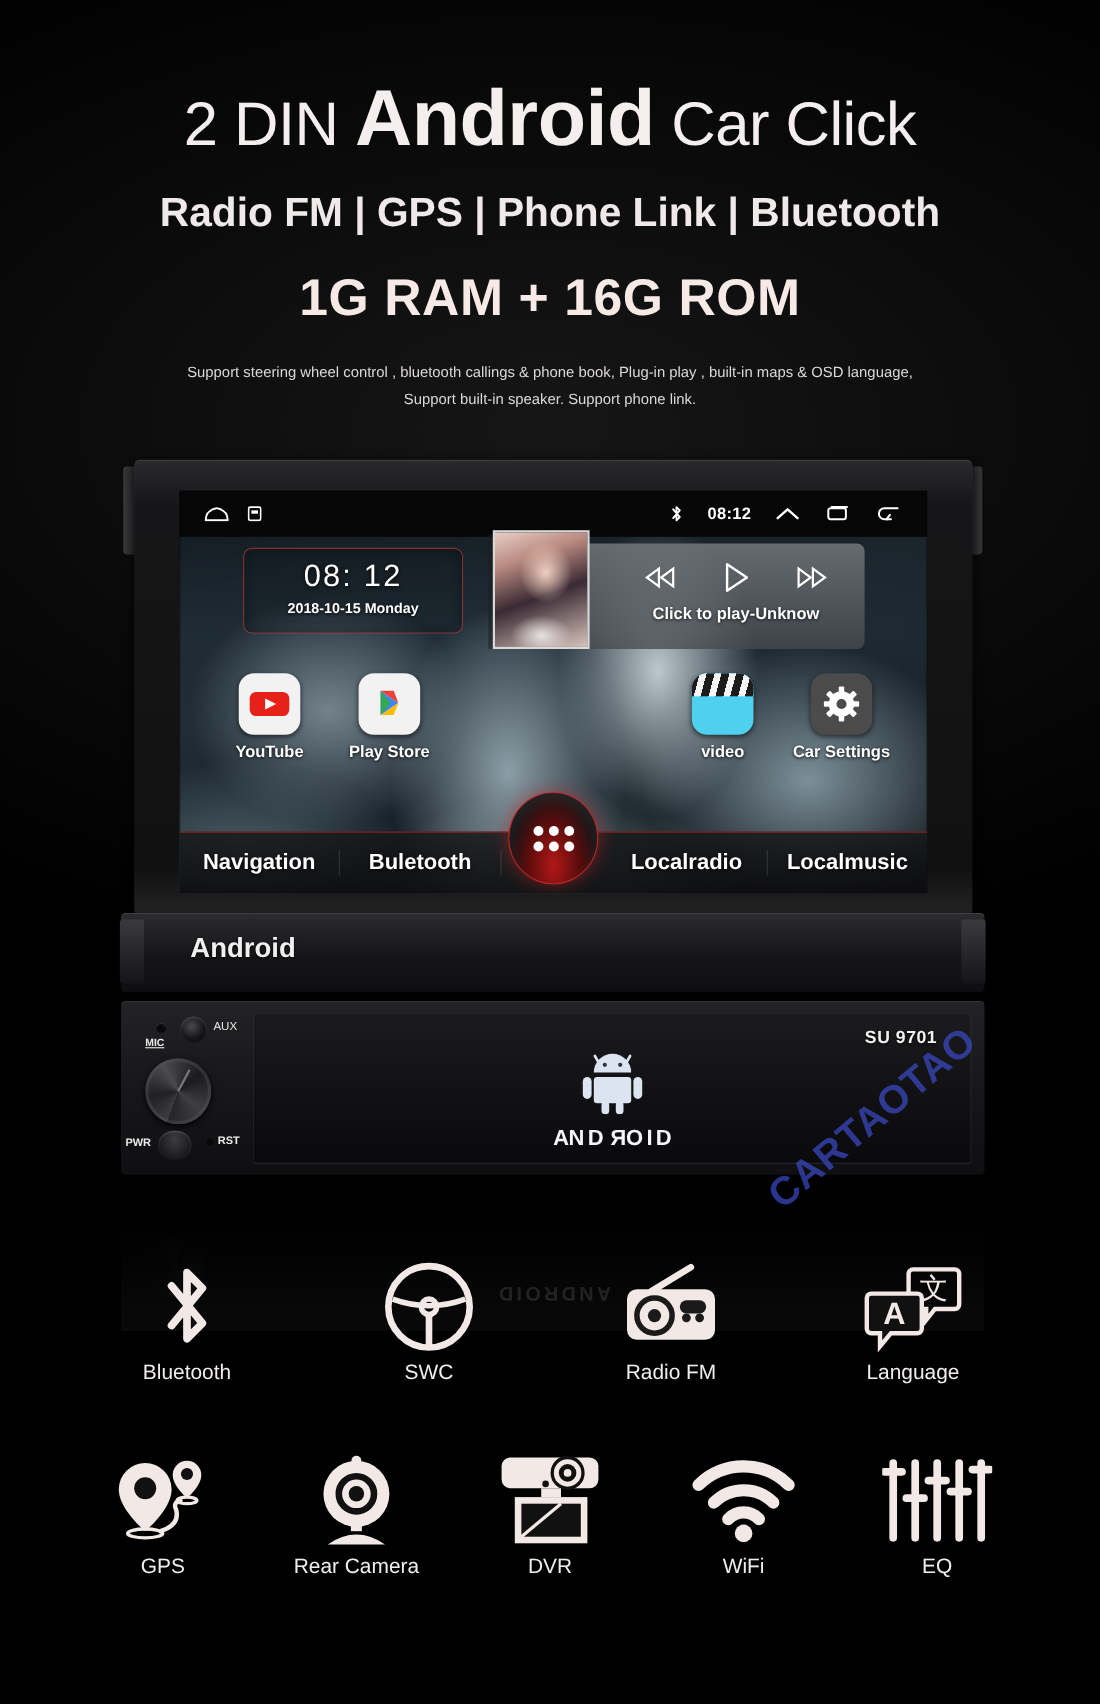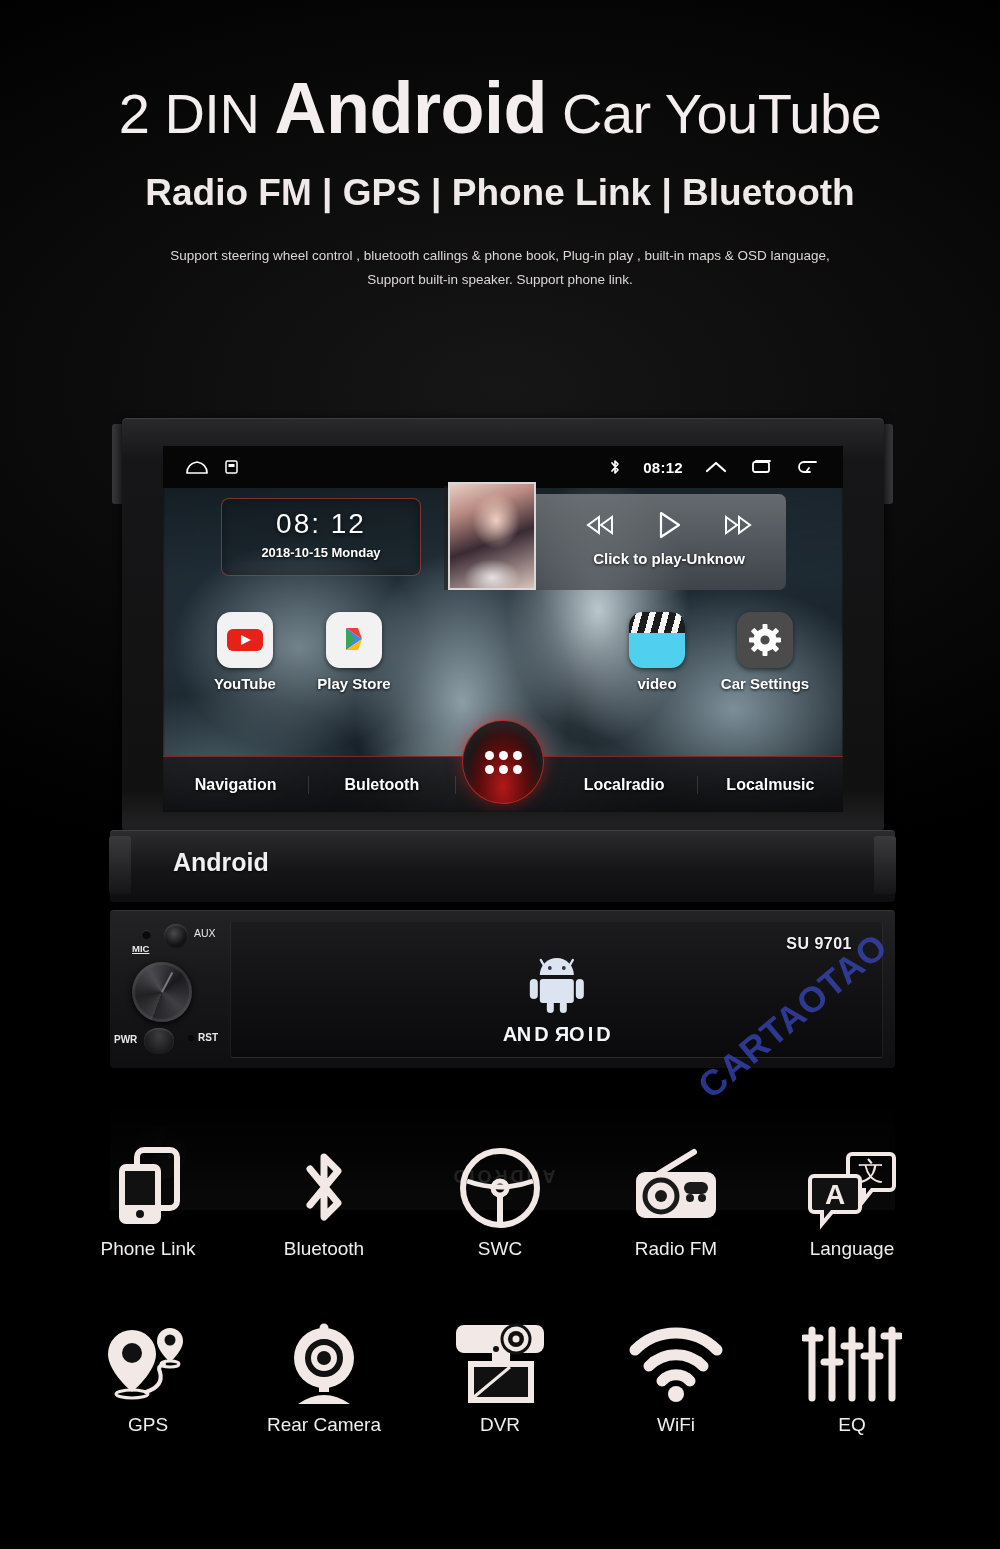--- a/index.html
+++ b/index.html
@@ -109,21 +109,21 @@
   .tile-gray  { background:#4b4b4b; }
   .tile-video { background:#4fd0ef; position:relative; overflow:hidden; }
   .tile-video .clap { position:absolute; left:0; top:0; width:100%; height:38%;
     background: repeating-linear-gradient(105deg,#1c1c1c 0 7px,#f5f5f5 7px 13px); }
 
   
   .dock { position:absolute; left:0; bottom:0; width:100%; height:56px;
     background: linear-gradient(180deg, rgba(24,24,26,.86), rgba(12,12,14,.92));
     border-top: 1px solid rgba(170,45,45,.75);
     display:flex; align-items:center; }
-  .dock-item { flex:1; text-align:center; color:#fff; font-size:16px; font-weight:700;
+  .dock-item { flex:1; text-align:center; color:#fff; font-size:20px; font-weight:700;
     text-shadow: 0 1px 3px rgba(0,0,0,.9); border-right:1px solid rgba(255,255,255,.13); }
   .dock-item:last-child { border-right:none; }
   .dock-gap { width:96px; }
   .drawer { position:absolute; left:50%; bottom:8px; transform:translateX(-50%);
     width:82px; height:84px; border-radius:50%;
     background: radial-gradient(ellipse at 50% 80%, #b31818 0%, #5a0c0c 42%, #151517 72%, #0c0c0e 100%);
     border:1px solid rgba(200,40,40,.9);
     box-shadow: 0 0 16px rgba(190,30,30,.55), inset 0 6px 12px rgba(255,255,255,.07);
     display:flex; align-items:center; justify-content:center; }
   .dots { display:grid; grid-template-columns: repeat(3, 9px); gap:5px; }
@@ -202,23 +202,24 @@
   .flbl { margin-top:2px; font-size:19px; color:#f2eded; font-weight:400; }
   .frow + .frow { margin-top: 56px; }
 </style>
 </head>
 <body>
 
 <div class="page">
 
   <div class="hdr">
     <div class="title">
-      <span class="thin">2 DIN </span><span class="big">Android</span><span class="thin"> Car YouTube</span>
+      <span class="thin">2 DIN </span><span class="big">Android</span><span class="thin"> Car Click</span>
     </div>
     <div class="subtitle">Radio FM | GPS | Phone Link | Bluetooth</div>
+    <div class="ram">1G RAM + 16G ROM</div>
     <div class="desc">
       <div>Support steering wheel control , bluetooth callings &amp; phone book,  Plug-in play , built-in maps &amp; OSD language,</div>
       <div>Support built-in speaker. Support phone link.</div>
     </div>
   </div>
 
   <div class="device">
 
     <div class="screen-wrap">
       <div class="hinge-l">
@@ -422,31 +423,20 @@
       <div class="rknob"></div>
       <div class="rword">ANDROID</div>
     </div>
   </div>
 
   <div class="wm">CARTAOTAO</div>
 
   <div class="features">
 
     <div class="frow">
-      <div class="fcell">
-        <div class="fico">
-          <svg width="74" height="84" viewBox="0 0 74 84">
-            <rect x="26" y="4" width="40" height="58" rx="7" fill="none" stroke="#f2e9e6" stroke-width="6"></rect>
-            <rect x="8" y="18" width="42" height="60" rx="7" fill="#f2e9e6"></rect>
-            <rect x="14" y="25" width="30" height="34" fill="#111"></rect>
-            <circle cx="29" cy="68" r="4" fill="#111"></circle>
-          </svg>
-        </div>
-        <div class="flbl">Phone Link</div>
-      </div>
 
       <div class="fcell">
         <div class="fico">
           <svg width="56" height="86" viewBox="0 0 56 86">
             <path d="M14 24 L42 58 L28 72 V12 L42 26 L14 60" fill="none" stroke="#f2e9e6" stroke-width="7" stroke-linejoin="round" stroke-linecap="round"></path>
           </svg>
         </div>
         <div class="flbl">Bluetooth</div>
       </div>
 

